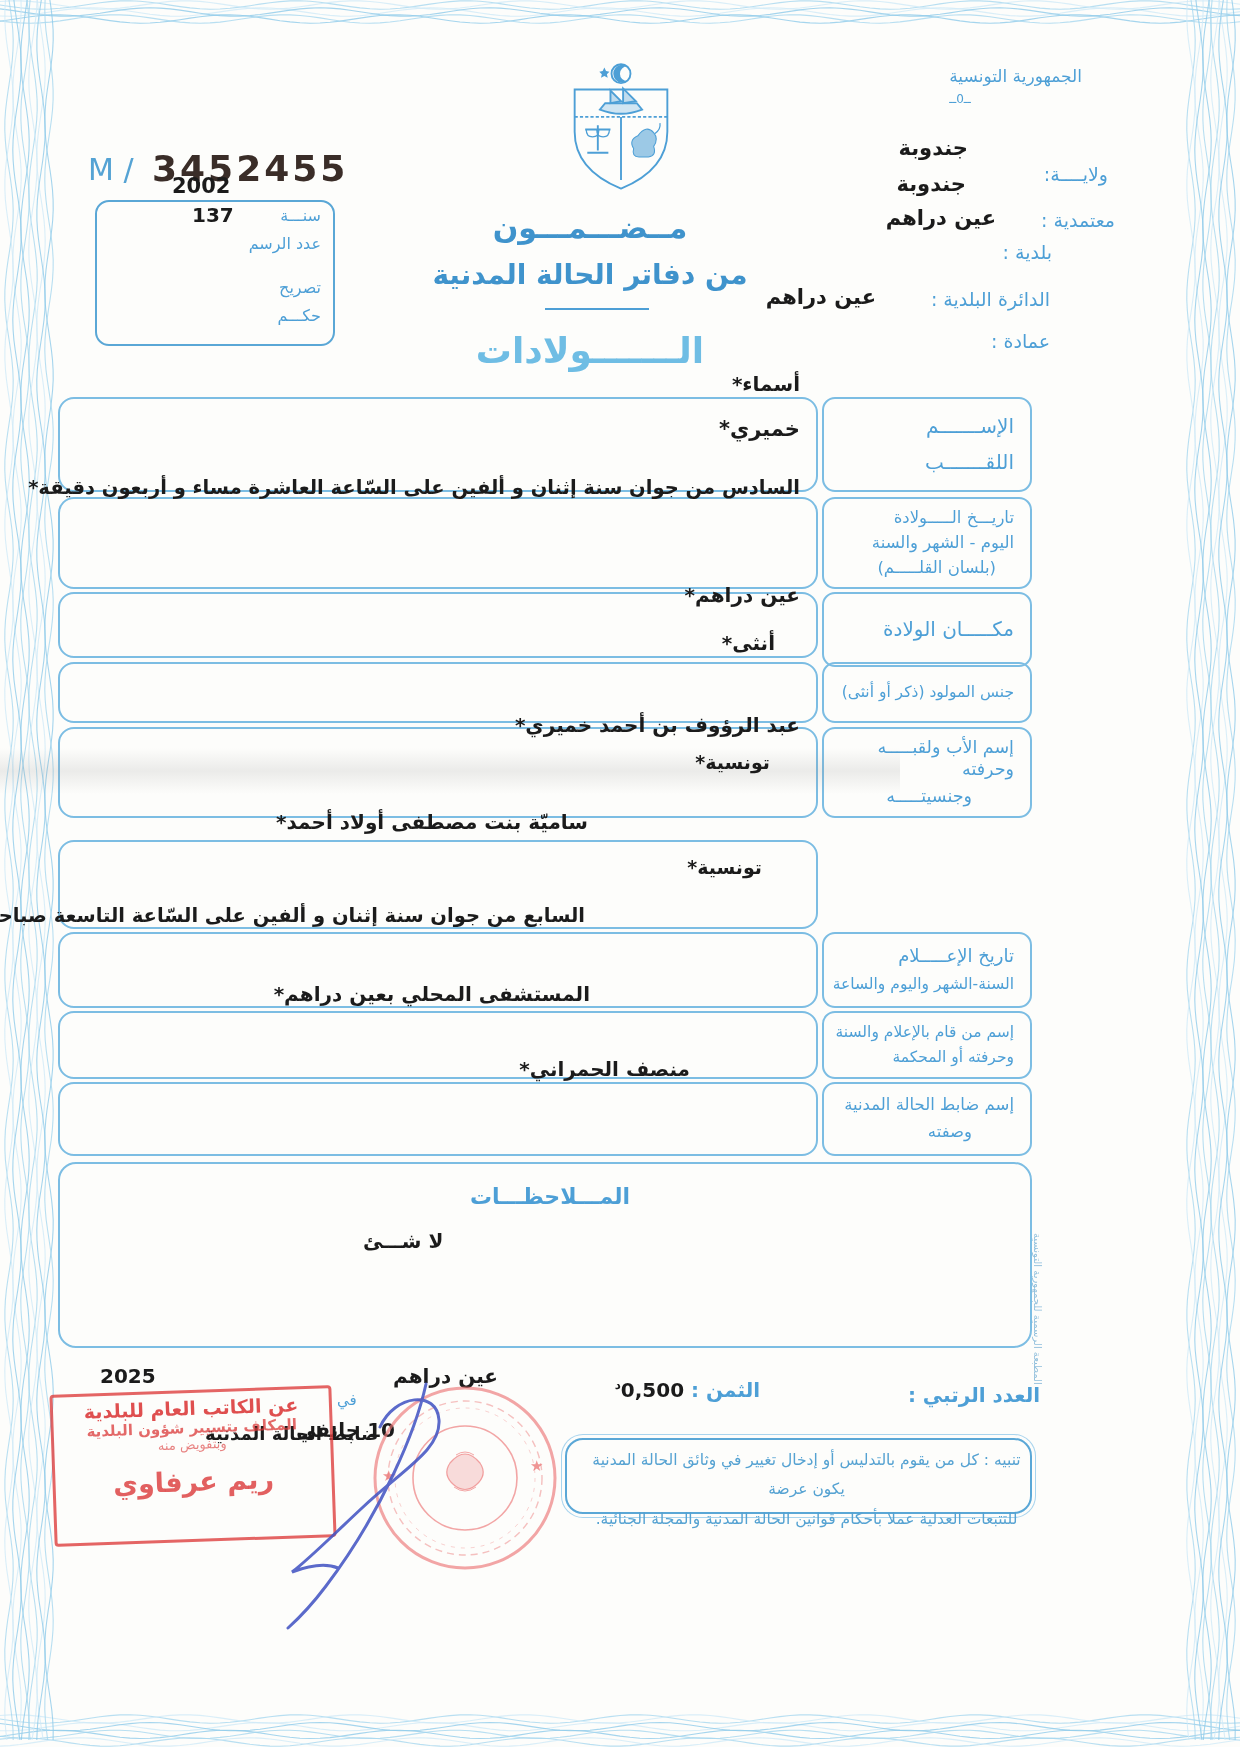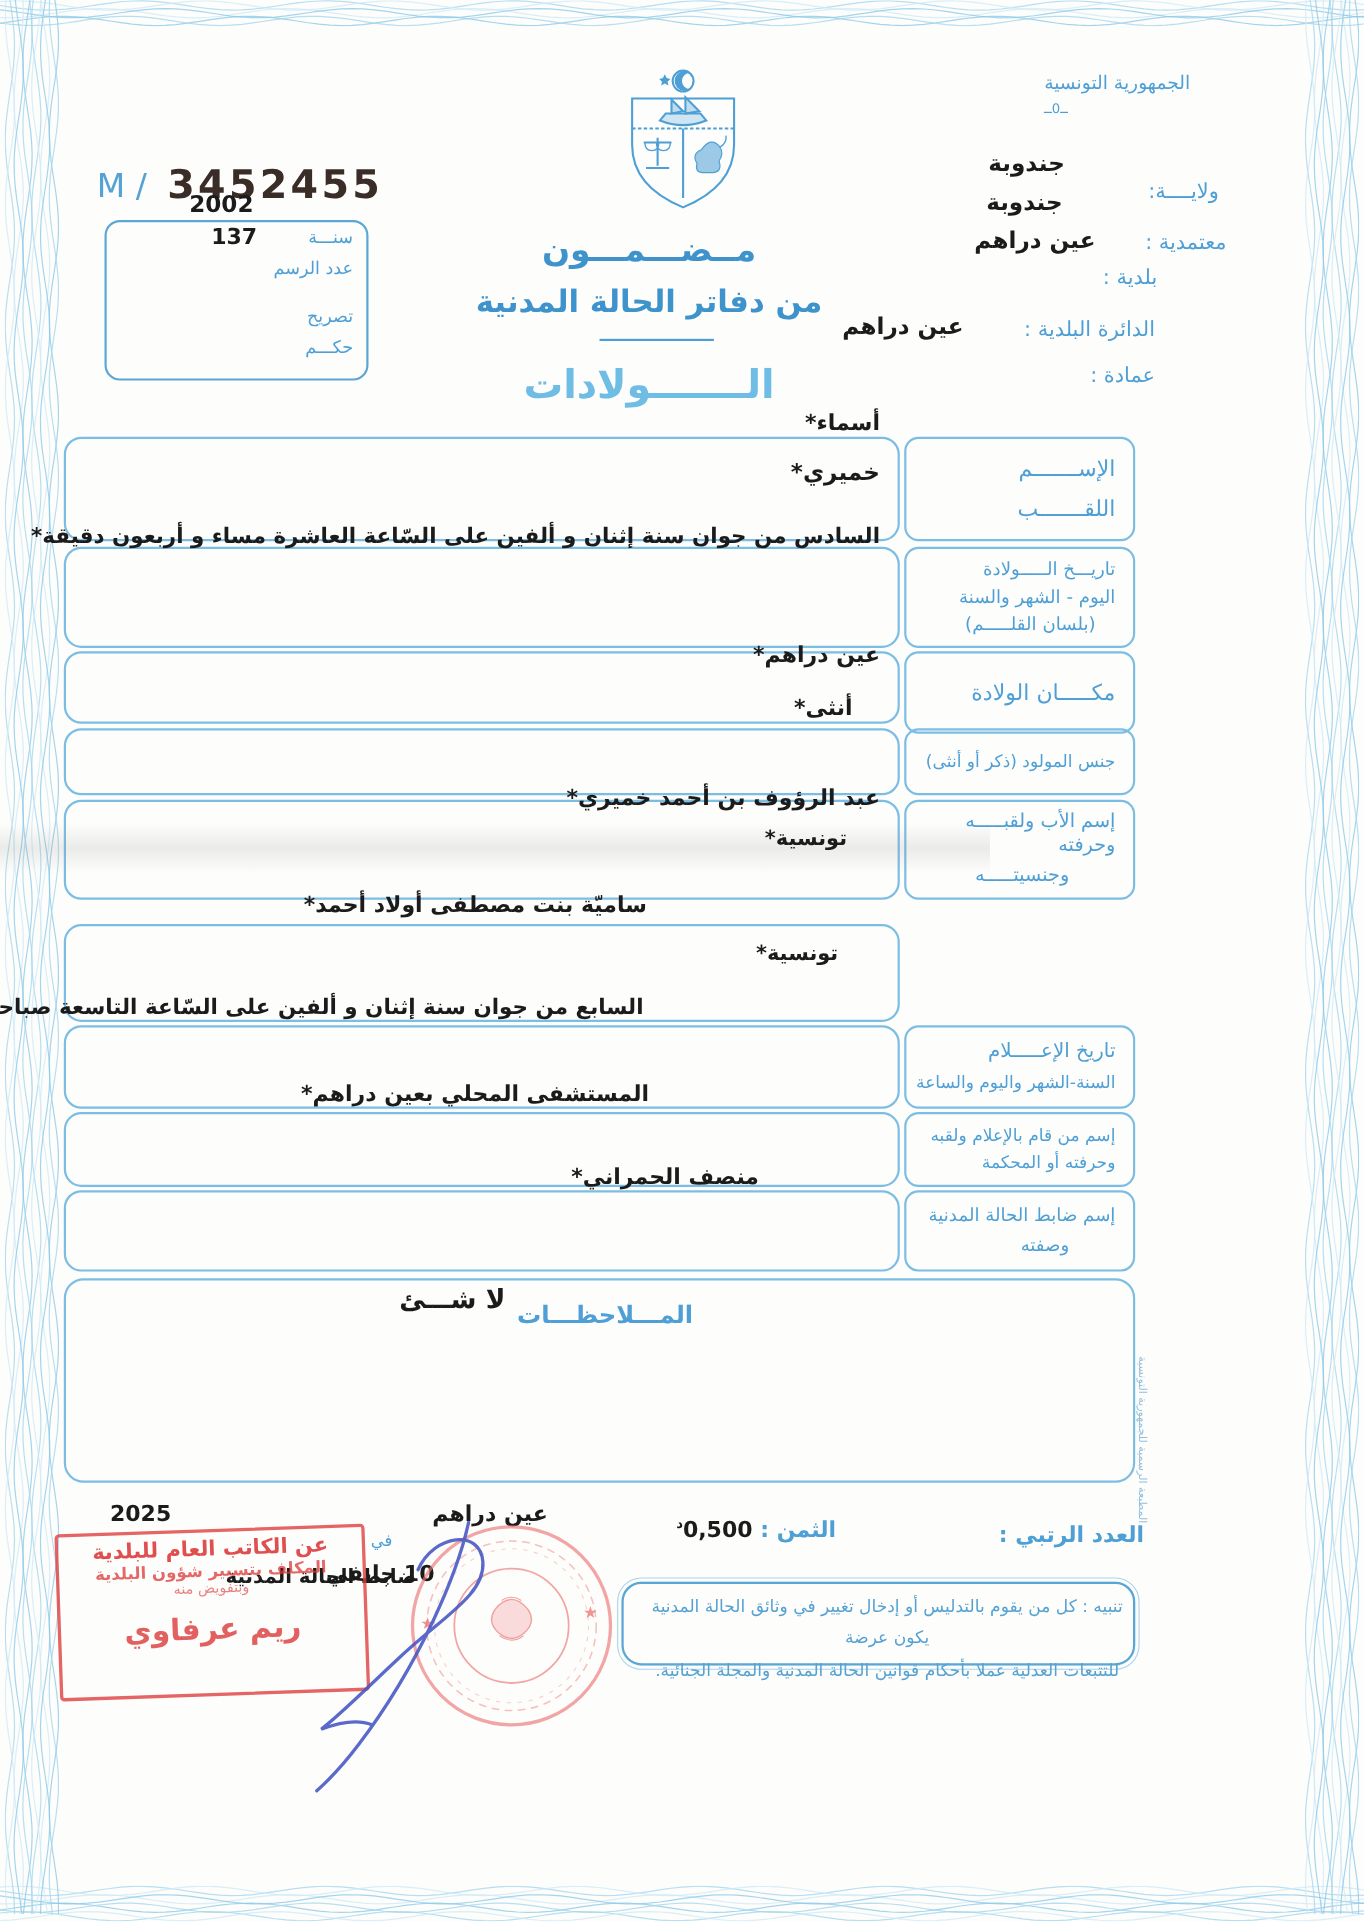--- a/index.html
+++ b/index.html
@@ -202,21 +202,21 @@
   </div>
   <div class="label-box" style="top:727px;height:91px;font-size:17.5px;">
     <div>إسم الأب ولقبـــــه وحرفته</div>
     <div class="indent">وجنسيتـــــه</div>
   </div>
   <div class="label-box" style="top:932px;height:76px;font-size:15.5px;">
     <div style="font-size:18px;">تاريخ الإعـــــلام</div>
     <div>السنة-الشهر واليوم والساعة</div>
   </div>
   <div class="label-box" style="top:1011px;height:68px;font-size:15.5px;">
-    <div>إسم من قام بالإعلام ولقبه</div>
+    <div>إسم من قام بالإعلام والسنة</div>
     <div>وحرفته أو المحكمة</div>
   </div>
   <div class="label-box" style="top:1082px;height:74px;font-size:16.5px;">
     <div>إسم ضابط الحالة المدنية</div>
     <div class="indent">وصفته</div>
   </div>
 
   <div class="typed" style="right:440px;top:372px;">أسماء*</div>
   <div class="typed" style="right:440px;top:417px;font-size:21px;">خميري*</div>
   <div class="typed" style="right:440px;top:476px;font-size:19.5px;">السادس من جوان سنة إثنان و ألفين على السّاعة العاشرة مساء و أربعون دقيقة*</div>
@@ -225,21 +225,21 @@
   <div class="typed" style="right:440px;top:713px;">عبد الرؤوف بن أحمد خميري*</div>
   <div class="typed" style="right:470px;top:751px;font-size:19px;">تونسية*</div>
   <div class="typed" style="right:652px;top:810px;">ساميّة بنت مصطفى أولاد أحمد*</div>
   <div class="typed" style="right:478px;top:856px;font-size:19px;">تونسية*</div>
   <div class="typed" style="right:655px;top:904px;font-size:19.5px;">السابع من جوان سنة إثنان و ألفين على السّاعة التاسعة صباحا*</div>
   <div class="typed" style="right:650px;top:982px;">المستشفى المحلي بعين دراهم*</div>
   <div class="typed" style="right:550px;top:1057px;">منصف الحمراني*</div>
 
   <div class="obs-box"></div>
   <div class="obs-label">المـــلاحظـــات</div>
-  <div class="typed" style="left:363px;top:1167px;font-size:24px;text-align:right;">لا شـــئ</div>
+  <div class="typed" style="left:363px;top:1229px;font-size:20px;text-align:right;">لا شـــئ</div>
 
   <div class="printer-mark">المطبعة الرسمية للجمهورية التونسية</div>
 
   <div class="plabel" style="right:200px;top:1383px;font-size:20px;font-weight:700;">العدد الرتبي :</div>
   <div class="plabel" style="right:480px;top:1378px;font-size:20px;font-weight:700;">
     <span>الثمن :</span>
     <span style="color:#1b1b1b;">0,500</span><sup class="dinar" style="color:#1b1b1b;">د</sup>
   </div>
 
   <div class="typed" style="right:742px;top:1364px;">عين دراهم</div>

